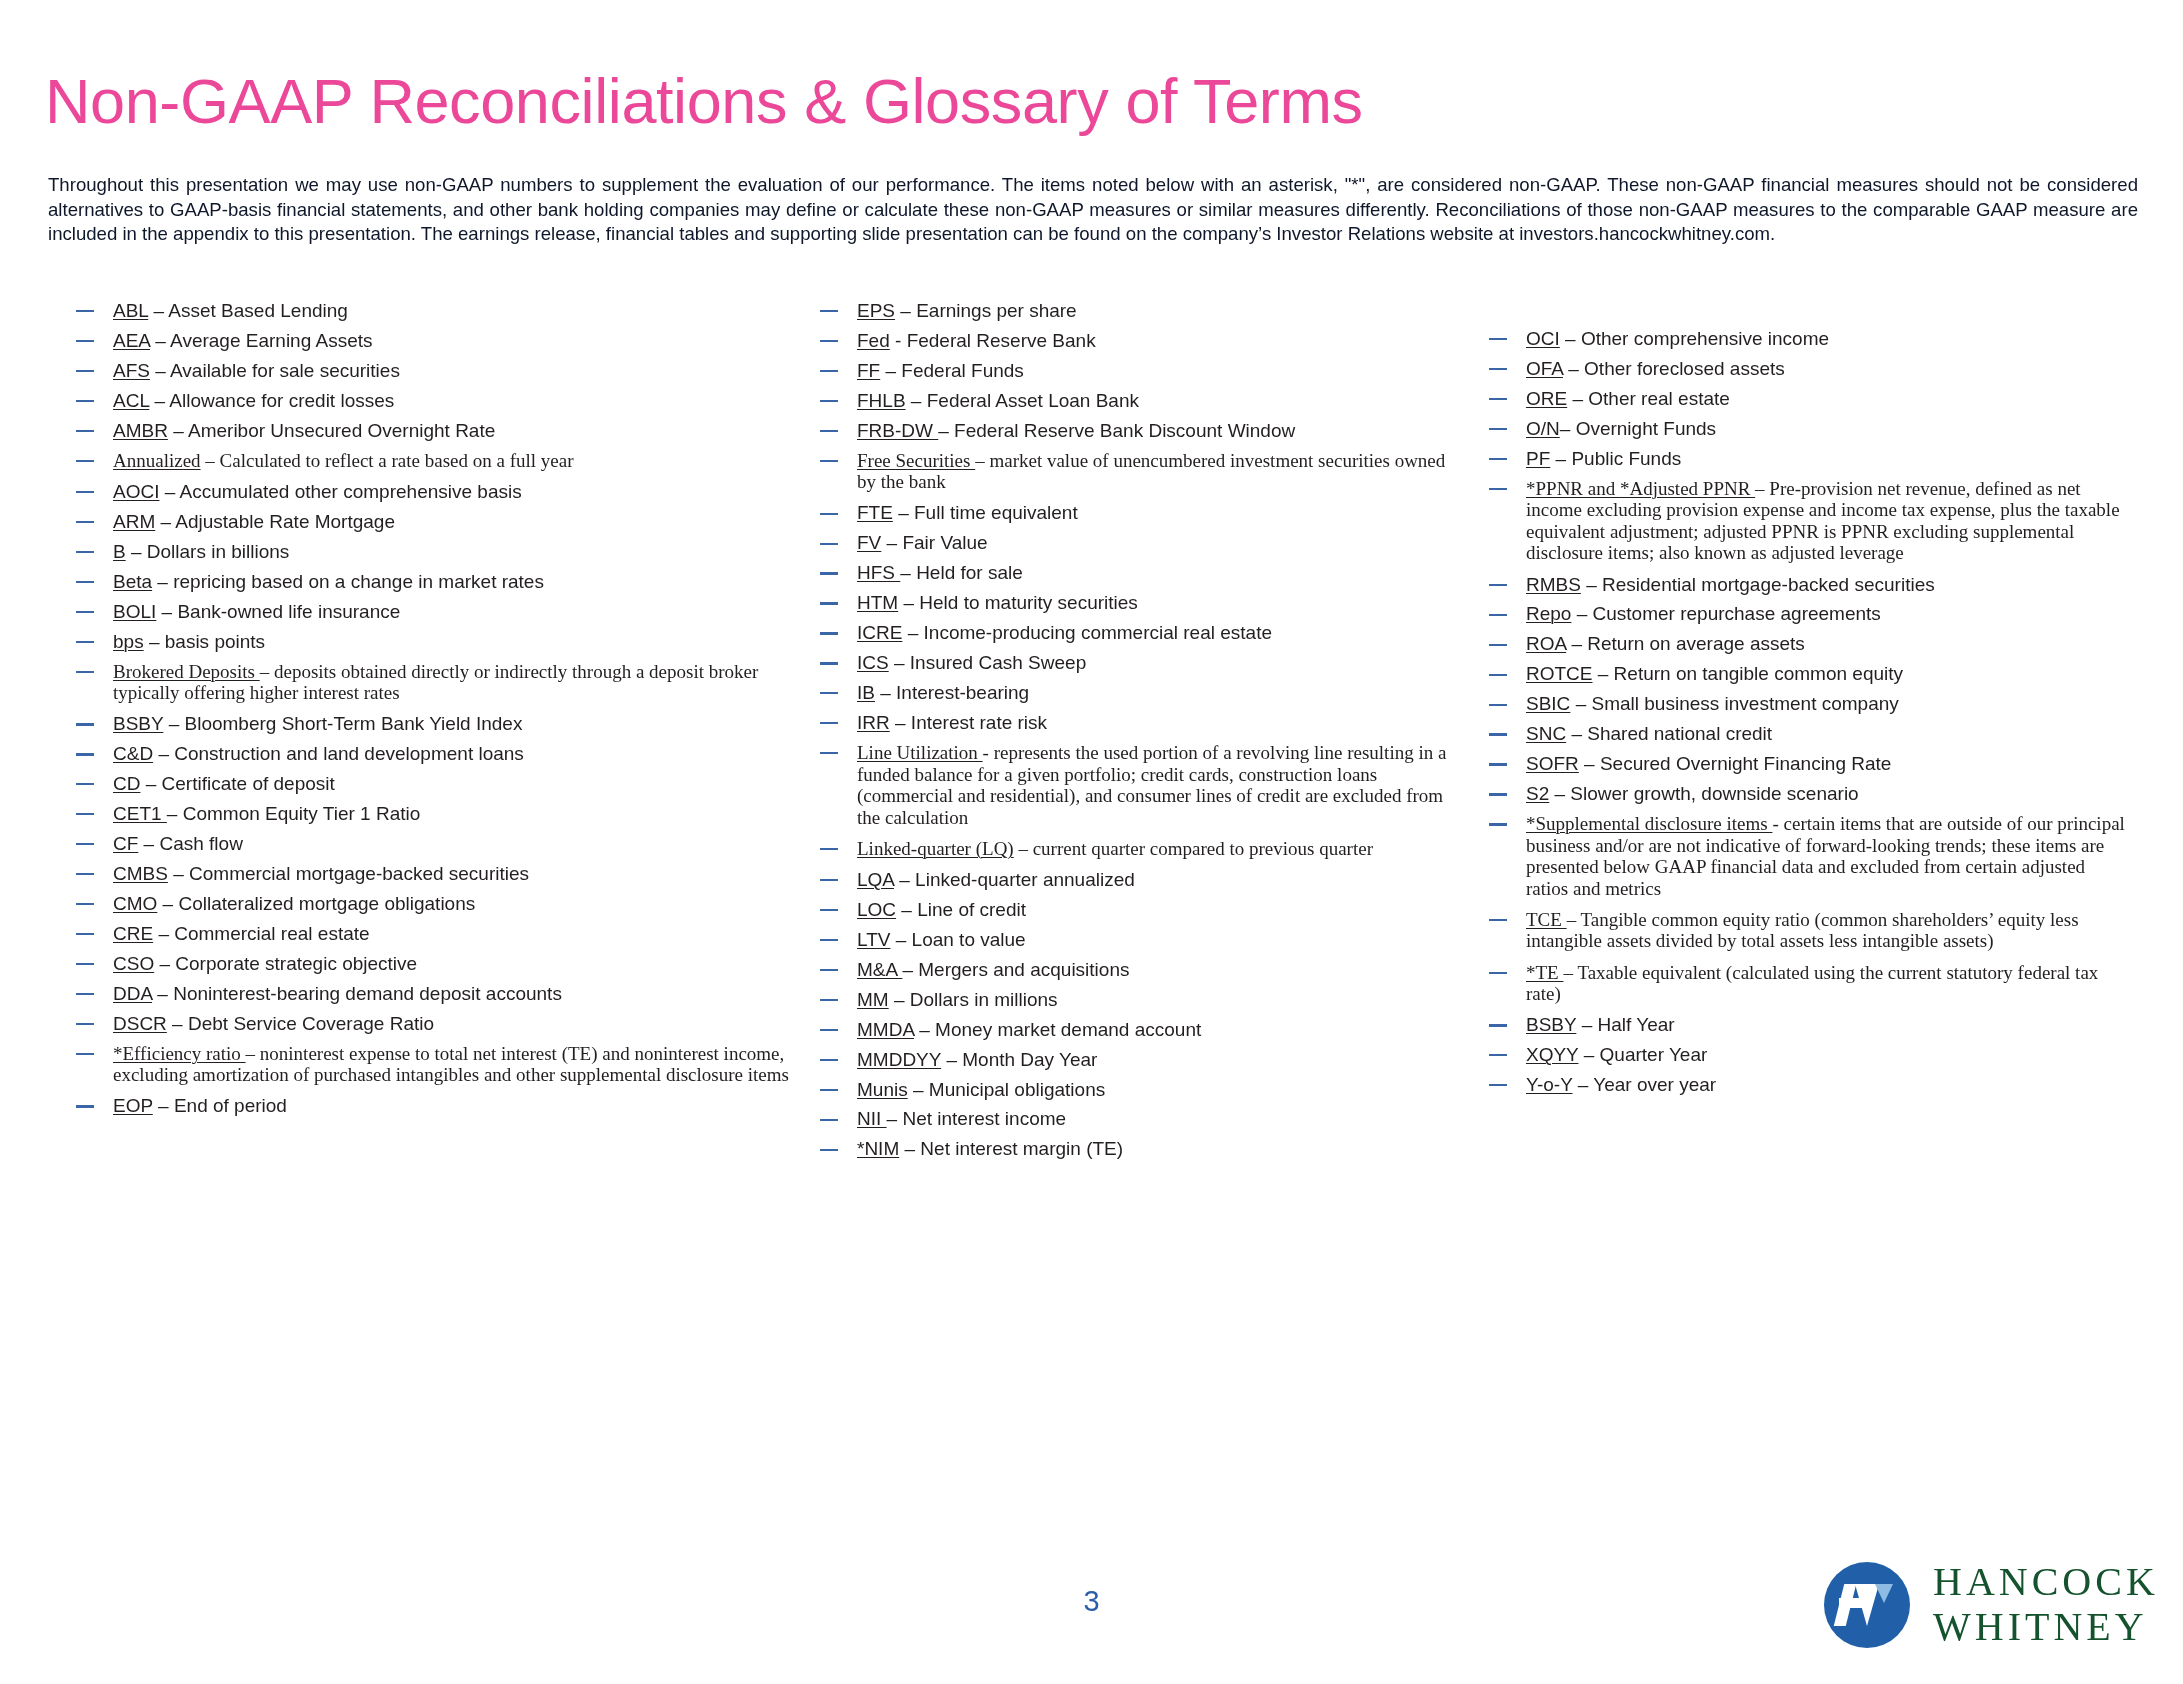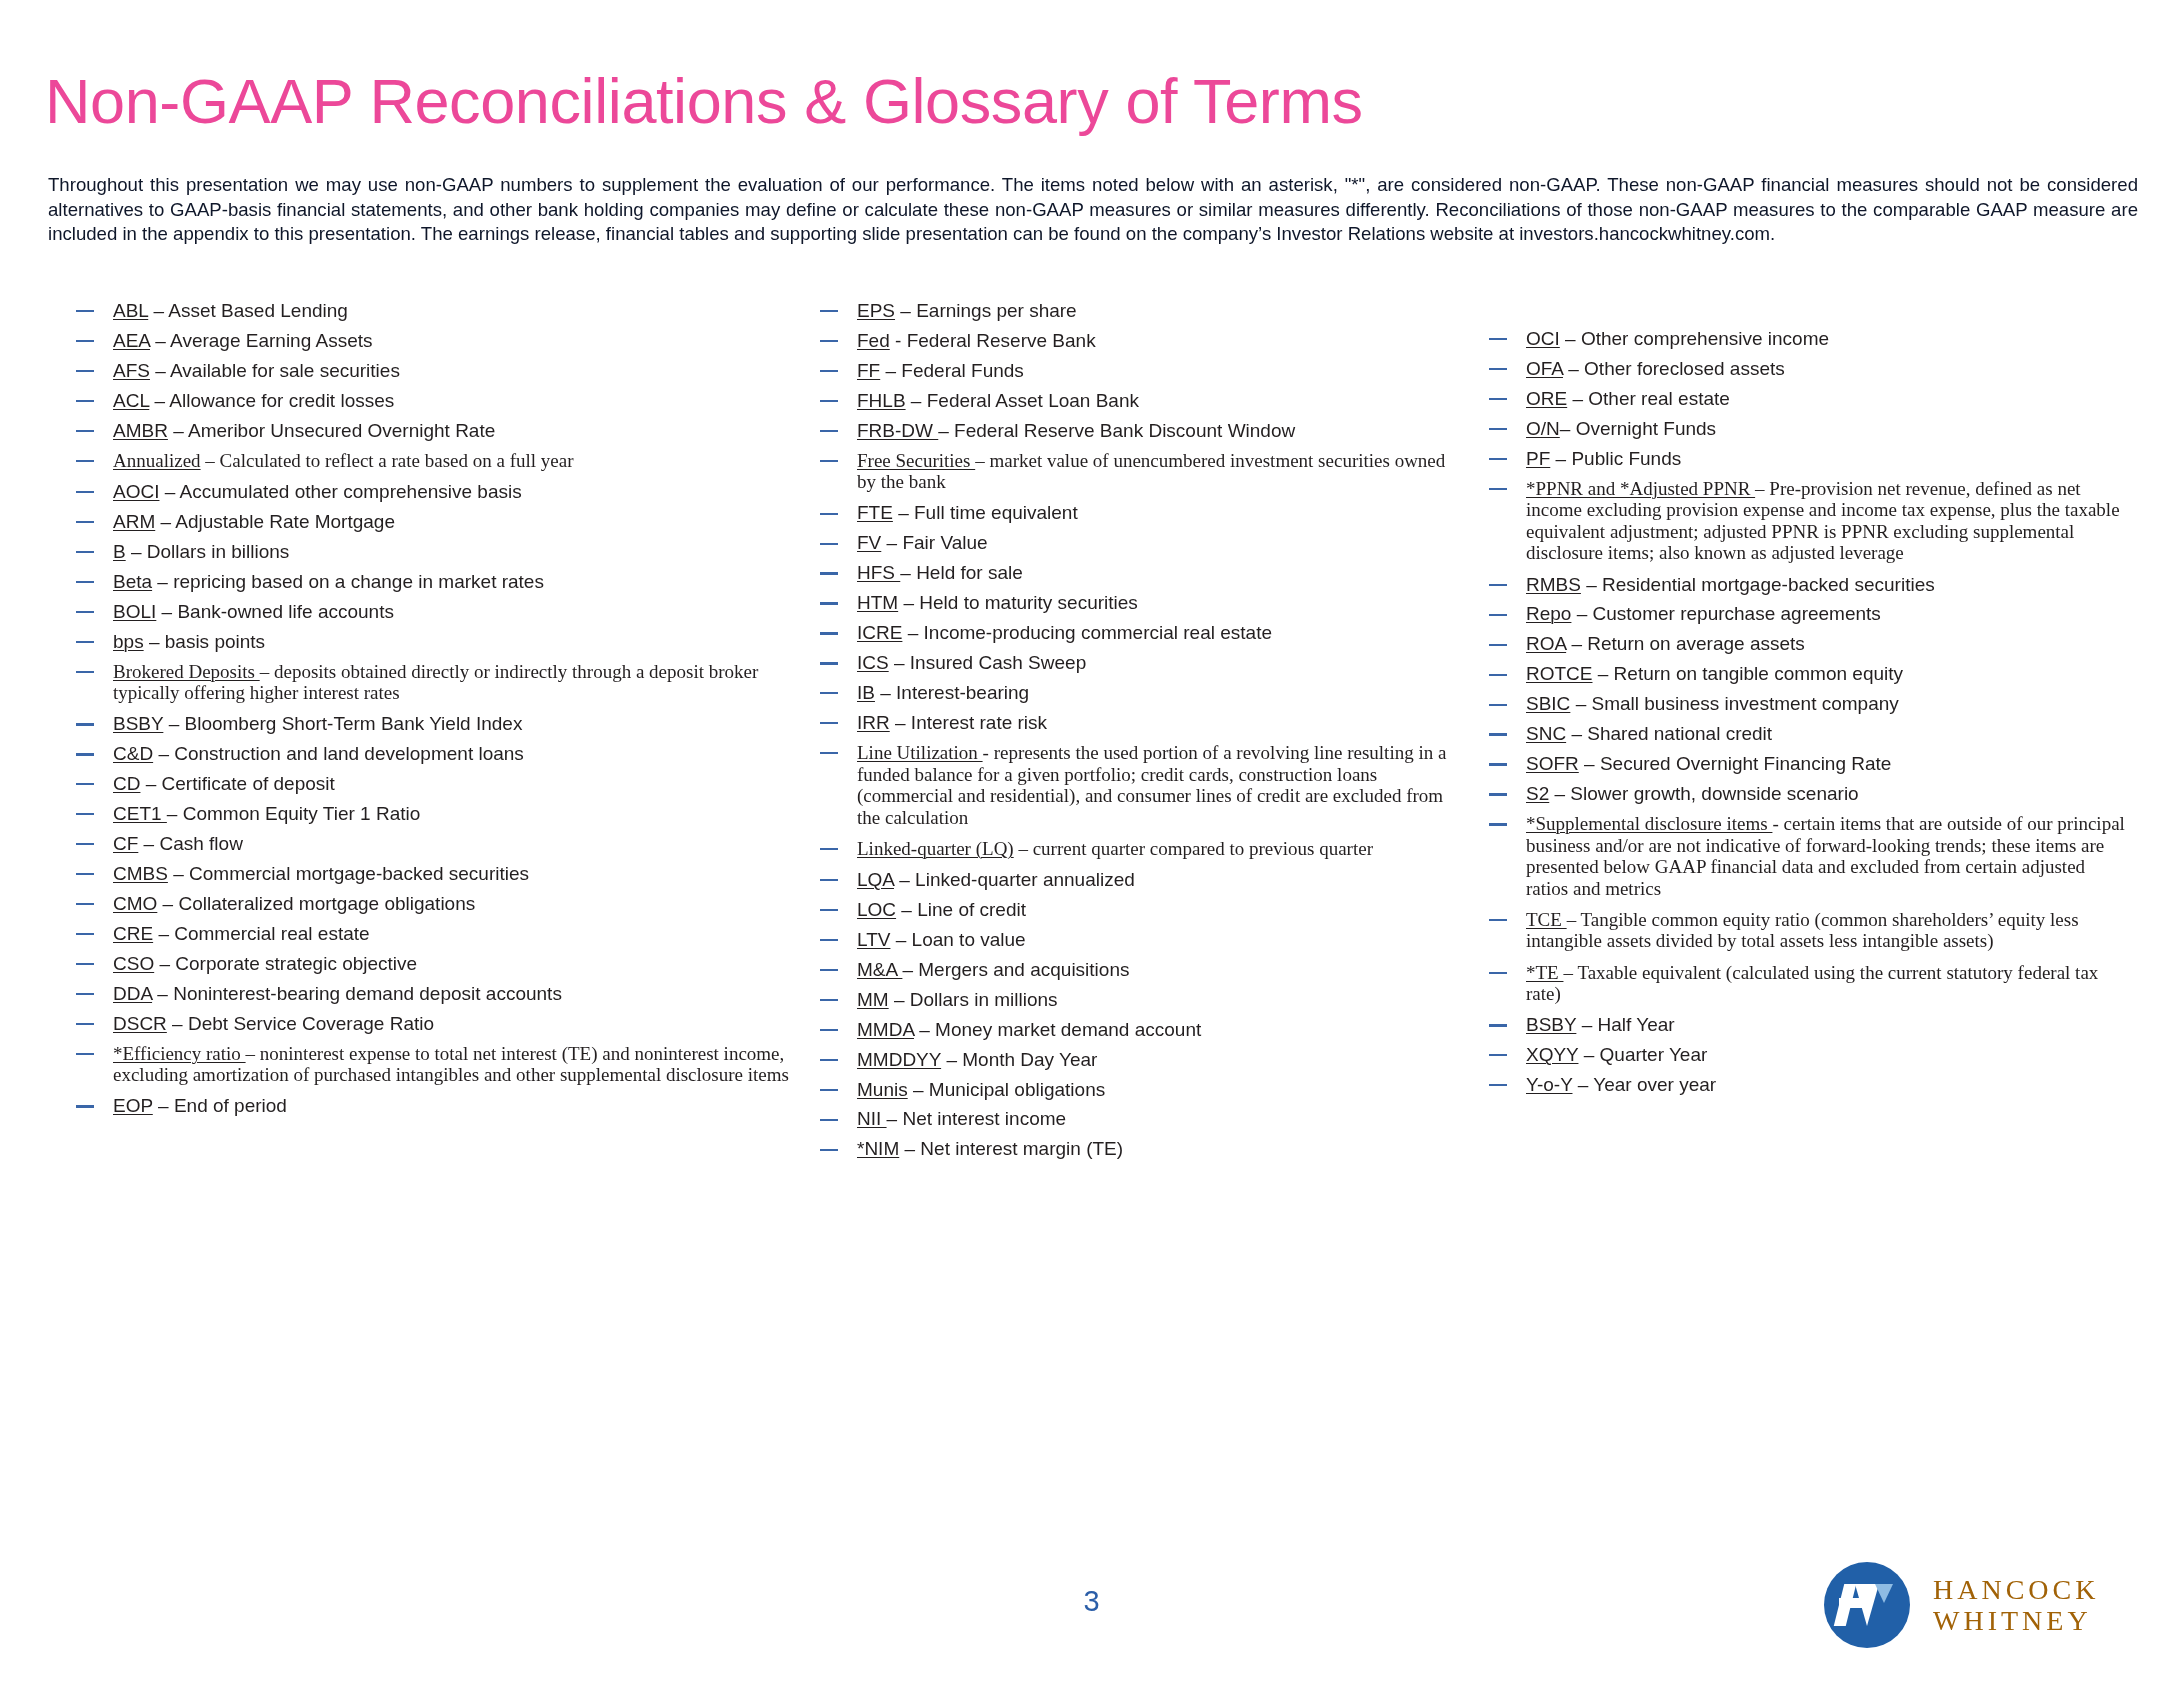--- a/index.html
+++ b/index.html
@@ -162,23 +162,23 @@
     border-top: 19px solid #8FBCE3;
   }
   #logo-text {
     display: flex;
     flex-direction: column;
     justify-content: center;
     line-height: 1.12;
   }
   #logo-text span {
     font-family: "Liberation Serif", serif;
-    font-size: 28px;
+    font-size: 40px;
     letter-spacing: 4px;
-    color: #a16207;
+    color: #14532d;
     white-space: nowrap;
   }
 </style>
 </head>
 <body>
 
 <div id="slide">
 
   <h1 id="page-title">Non-GAAP Reconciliations &amp; Glossary of Terms</h1>
 
@@ -189,21 +189,21 @@
         <div class="entry"><span class="bullet"></span><span class="term">ABL</span><span class="definition"> – Asset Based Lending</span></div>
         <div class="entry"><span class="bullet"></span><span class="term">AEA</span><span class="definition"> – Average Earning Assets</span></div>
         <div class="entry"><span class="bullet"></span><span class="term">AFS</span><span class="definition"> – Available for sale securities</span></div>
         <div class="entry"><span class="bullet"></span><span class="term">ACL</span><span class="definition"> – Allowance for credit losses</span></div>
         <div class="entry"><span class="bullet"></span><span class="term">AMBR</span><span class="definition"> – Ameribor Unsecured Overnight Rate</span></div>
         <div class="entry multi"><span class="bullet"></span><span class="term">Annualized</span><span class="definition"> – Calculated to reflect a rate based on a full year</span></div>
         <div class="entry"><span class="bullet"></span><span class="term">AOCI</span><span class="definition"> – Accumulated other comprehensive basis</span></div>
         <div class="entry"><span class="bullet"></span><span class="term">ARM</span><span class="definition"> – Adjustable Rate Mortgage</span></div>
         <div class="entry"><span class="bullet"></span><span class="term">B</span><span class="definition"> – Dollars in billions</span></div>
         <div class="entry"><span class="bullet"></span><span class="term">Beta</span><span class="definition"> – repricing based on a change in market rates</span></div>
-        <div class="entry"><span class="bullet"></span><span class="term">BOLI</span><span class="definition"> – Bank-owned life accounts</span></div>
+        <div class="entry"><span class="bullet"></span><span class="term">BOLI</span><span class="definition"> – Bank-owned life insurance</span></div>
         <div class="entry"><span class="bullet"></span><span class="term">bps</span><span class="definition"> – basis points</span></div>
         <div class="entry multi"><span class="bullet"></span><span class="term">Brokered Deposits </span><span class="definition">– deposits obtained directly or indirectly through a deposit broker typically offering higher interest rates</span></div>
         <div class="entry"><span class="bullet"></span><span class="term">BSBY</span><span class="definition"> – Bloomberg Short-Term Bank Yield Index</span></div>
         <div class="entry"><span class="bullet"></span><span class="term">C&amp;D</span><span class="definition"> – Construction and land development loans</span></div>
         <div class="entry"><span class="bullet"></span><span class="term">CD</span><span class="definition"> – Certificate of deposit</span></div>
         <div class="entry"><span class="bullet"></span><span class="term">CET1 </span><span class="definition">– Common Equity Tier 1 Ratio</span></div>
         <div class="entry"><span class="bullet"></span><span class="term">CF</span><span class="definition"> – Cash flow</span></div>
         <div class="entry"><span class="bullet"></span><span class="term">CMBS</span><span class="definition"> – Commercial mortgage-backed securities</span></div>
         <div class="entry"><span class="bullet"></span><span class="term">CMO</span><span class="definition"> – Collateralized mortgage obligations</span></div>
         <div class="entry"><span class="bullet"></span><span class="term">CRE</span><span class="definition"> – Commercial real estate</span></div>

